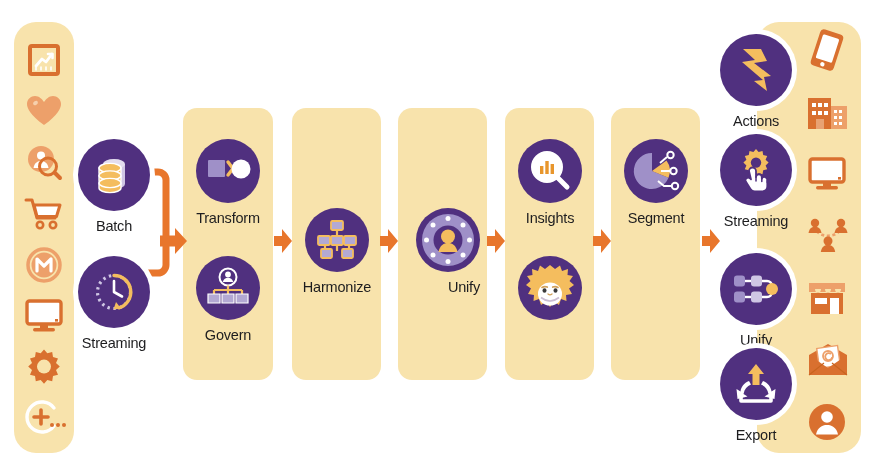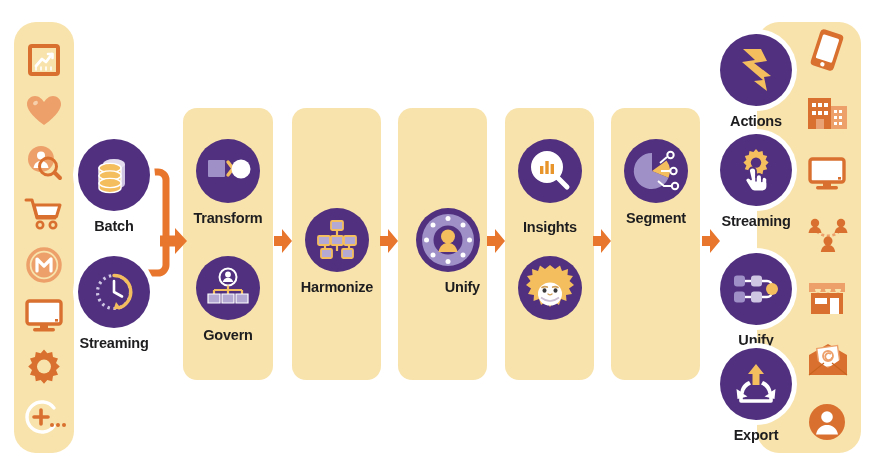--- a/index.html
+++ b/index.html
@@ -10,21 +10,21 @@
 
   
   .panel{position:absolute;background:#f8e3ac;border-radius:14px;}
   .side-panel{position:absolute;background:#f8e3ac;border-radius:22px;}
 
   
   .node{position:absolute;display:flex;flex-direction:column;align-items:center;}
   .circle{border-radius:50%;background:#50307f;display:flex;align-items:center;
           justify-content:center;box-shadow:0 0 0 5px #ffffff;}
   .circle.nohalo{box-shadow:none;}
-  .label{margin-top:7px;color:#1d1d1f;font-size:14.5px;font-weight:700;
+  .label{margin-top:7px;color:#1d1d1f;font-size:14.5px;font-weight:400;
          text-align:center;line-height:1.12;white-space:pre-line;
          letter-spacing:-0.2px;}
 
   
   .arrow{position:absolute;}
 
   
   .sideicon{position:absolute;display:flex;align-items:center;justify-content:center;}
 
   svg{display:block;overflow:visible;}
@@ -310,21 +310,21 @@
         </g>
       </svg>
     </div>
     <div class="label">Unify</div>
   </div>
 
   <svg class="arrow" style="left:487px;top:229px;" width="18" height="24" viewBox="0 0 18 24">
     <path d="M0 7 H8 V0 L18 12 L8 24 V17 H0 Z" fill="#e8762c"></path>
   </svg>
 
-  <div class="node" style="left:513px;top:139px;width:74px;gap:9px;">
+  <div class="node" style="left:513px;top:139px;width:74px;">
     <div class="circle nohalo" style="width:64px;height:64px;">
       <svg width="42" height="42" viewBox="0 0 42 42">
         <circle cx="18" cy="17" r="14.5" fill="#ffffff"></circle>
         <circle cx="18" cy="17" r="14.5" fill="none" stroke="#ffffff" stroke-width="3"></circle>
         <g fill="#e8962c">
           <rect x="11" y="16" width="3.4" height="8"></rect>
           <rect x="16.3" y="11" width="3.4" height="13"></rect>
           <rect x="21.6" y="14" width="3.4" height="10"></rect>
         </g>
         <path d="M28.5 27.5 L38 37" stroke="#ffffff" stroke-width="5" stroke-linecap="round"></path>

